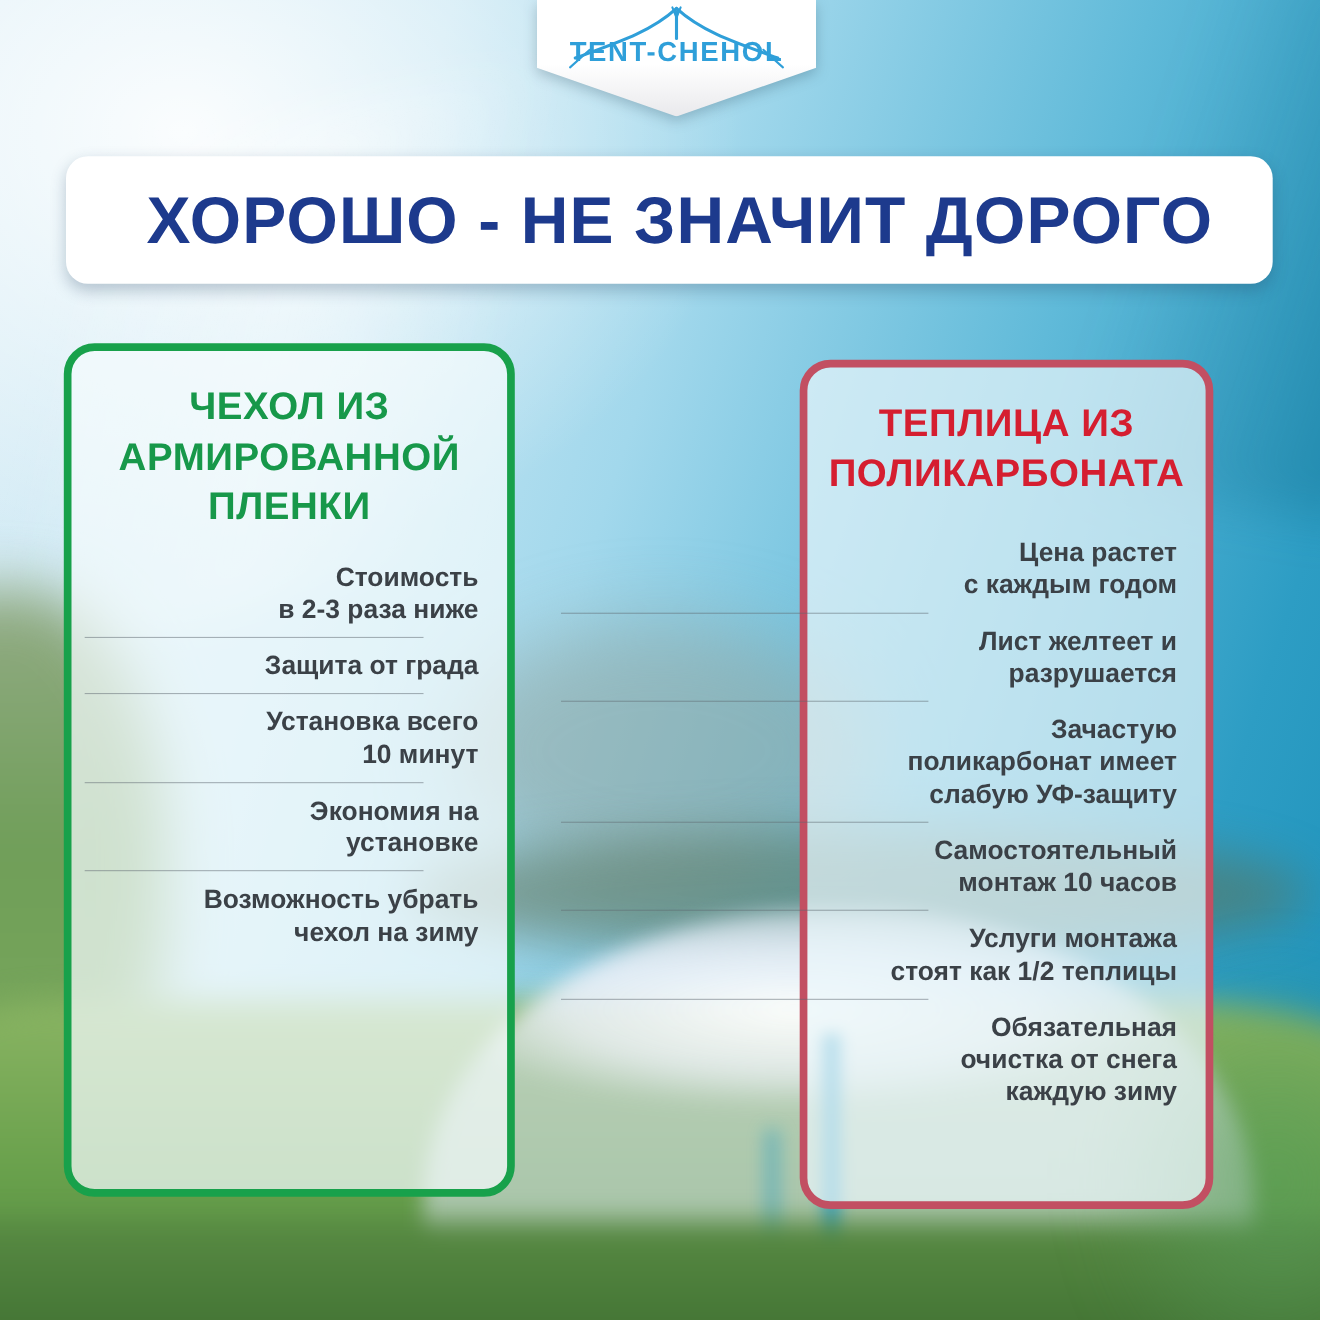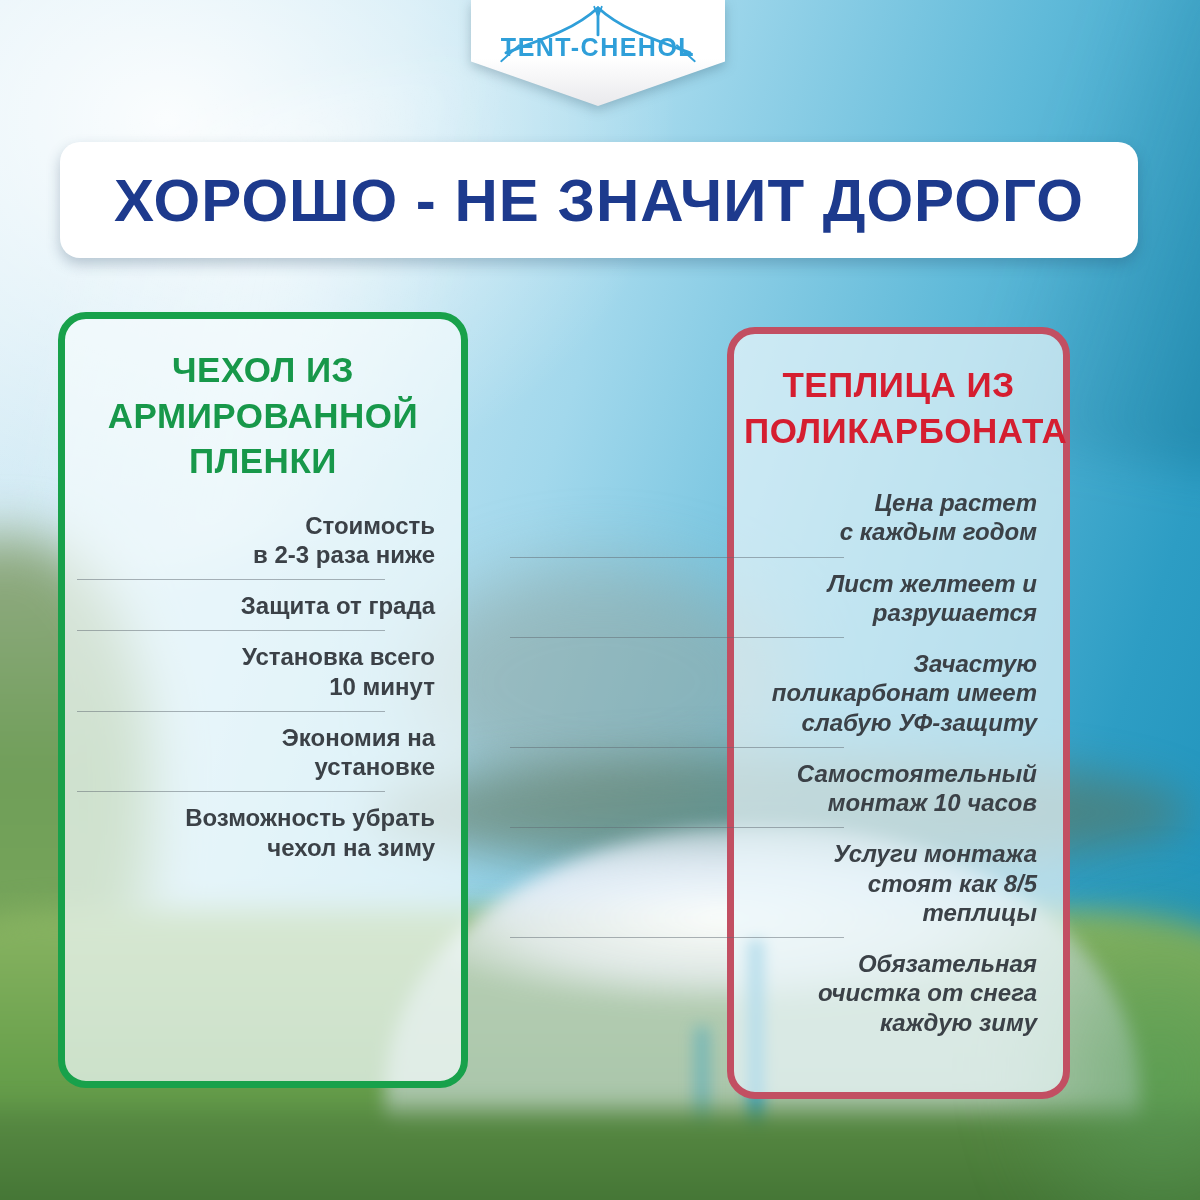--- a/index.html
+++ b/index.html
@@ -62,69 +62,69 @@
     background:radial-gradient(closest-side, rgba(88,158,92,0.62), rgba(88,158,92,0)); filter:blur(26px);
   }
 
   
   .logo-badge {
     position:absolute; left:473px; top:0; width:254px; height:106px; z-index:8;
     background:linear-gradient(180deg, #ffffff 55%, #e9e9ec 100%);
     clip-path:polygon(0 0, 100% 0, 100% 58%, 50% 100%, 0 58%);
   }
   .logo-badge-shadow {
-    position:absolute; left:471px; top:0; width:254px; height:106px; z-index:7;
+    position:absolute; left:488px; top:0; width:254px; height:106px; z-index:7;
     filter:drop-shadow(0 4px 6px rgba(20,50,70,0.25));
   }
   .logo-tent { position:absolute; left:50%; top:3px; transform:translateX(-50%); }
   .logo-text {
     position:absolute; left:0; top:33px; width:100%; text-align:center;
     color:#2f9fd9; font-weight:700; font-size:25px; letter-spacing:1.5px;
   }
 
   
   .title-banner {
     position:absolute; left:60px; top:142px; width:1078px; height:116px; z-index:6;
     background:#ffffff; border-radius:20px;
     box-shadow:0 6px 14px rgba(35,70,100,0.28);
-    display:flex; align-items:center; justify-content:center;
+    display:flex; align-items:center; justify-content:center;padding-left:19px;
   }
   .title-text {
     color:#1d3a8d; font-size:60px; font-weight:800; letter-spacing:1px; white-space:nowrap;
   }
 
   
   .panel {
     position:absolute; z-index:5; box-sizing:border-box;
     border-radius:28px; border:7px solid;
   }
   .panel-left  {
     left:58px;  top:312px; width:410px; height:776px;
     border-color:#18a14b; background:rgba(244,251,252,0.72);
   }
   .panel-right {
-    left:727px; top:327px; width:343px; height:772px;
+    left:727px; top:327px; width:376px; height:772px;
     border-color:#c24f62; background:rgba(235,246,251,0.70);
   }
   .panel-heading {
     margin:28px 10px 0 10px; text-align:center; font-weight:800;
     font-size:35px; line-height:1.3; letter-spacing:0.5px; white-space:pre-line;
   }
   .panel-left  .panel-heading { color:#17984a; }
   .panel-right .panel-heading { color:#d51e30; }
 
   .panel-list { list-style:none; margin:16px 0 0 0; padding:0 26px; }
   .panel-right .panel-list { margin-top:24px; }
   .panel-item {
     position:relative; padding:11px 0;
     font-size:24px; font-weight:700; line-height:1.22;
     color:#3b4147; white-space:pre-line;
   }
   .panel-left  .panel-item { text-align:right; }
-  .panel-right .panel-item { text-align:right;font-style:italic; }
+  .panel-right .panel-item { text-align:right; }
   .panel-item::after {
     content:""; position:absolute; bottom:0; height:1px;
     background:rgba(96,106,114,0.5);
   }
   .panel-left  .panel-item::after { left:-14px;  width:308px; }
   .panel-right .panel-item::after { left:-250px; width:334px; }
   .panel-item:last-child::after { display:none; }
 </style>
 </head>
 <body>
@@ -186,20 +186,20 @@
       <li class="panel-item">Цена растет
 с каждым годом</li>
       <li class="panel-item">Лист желтеет и
 разрушается</li>
       <li class="panel-item">Зачастую
 поликарбонат имеет
 слабую УФ-защиту</li>
       <li class="panel-item">Самостоятельный
 монтаж 10 часов</li>
       <li class="panel-item">Услуги монтажа
-стоят как 8/5 теплицы</li>
+стоят как 1/2 теплицы</li>
       <li class="panel-item">Обязательная
 очистка от снега
 каждую зиму</li>
     </ul>
   </div>
 
 </div>
 
 </body></html>

